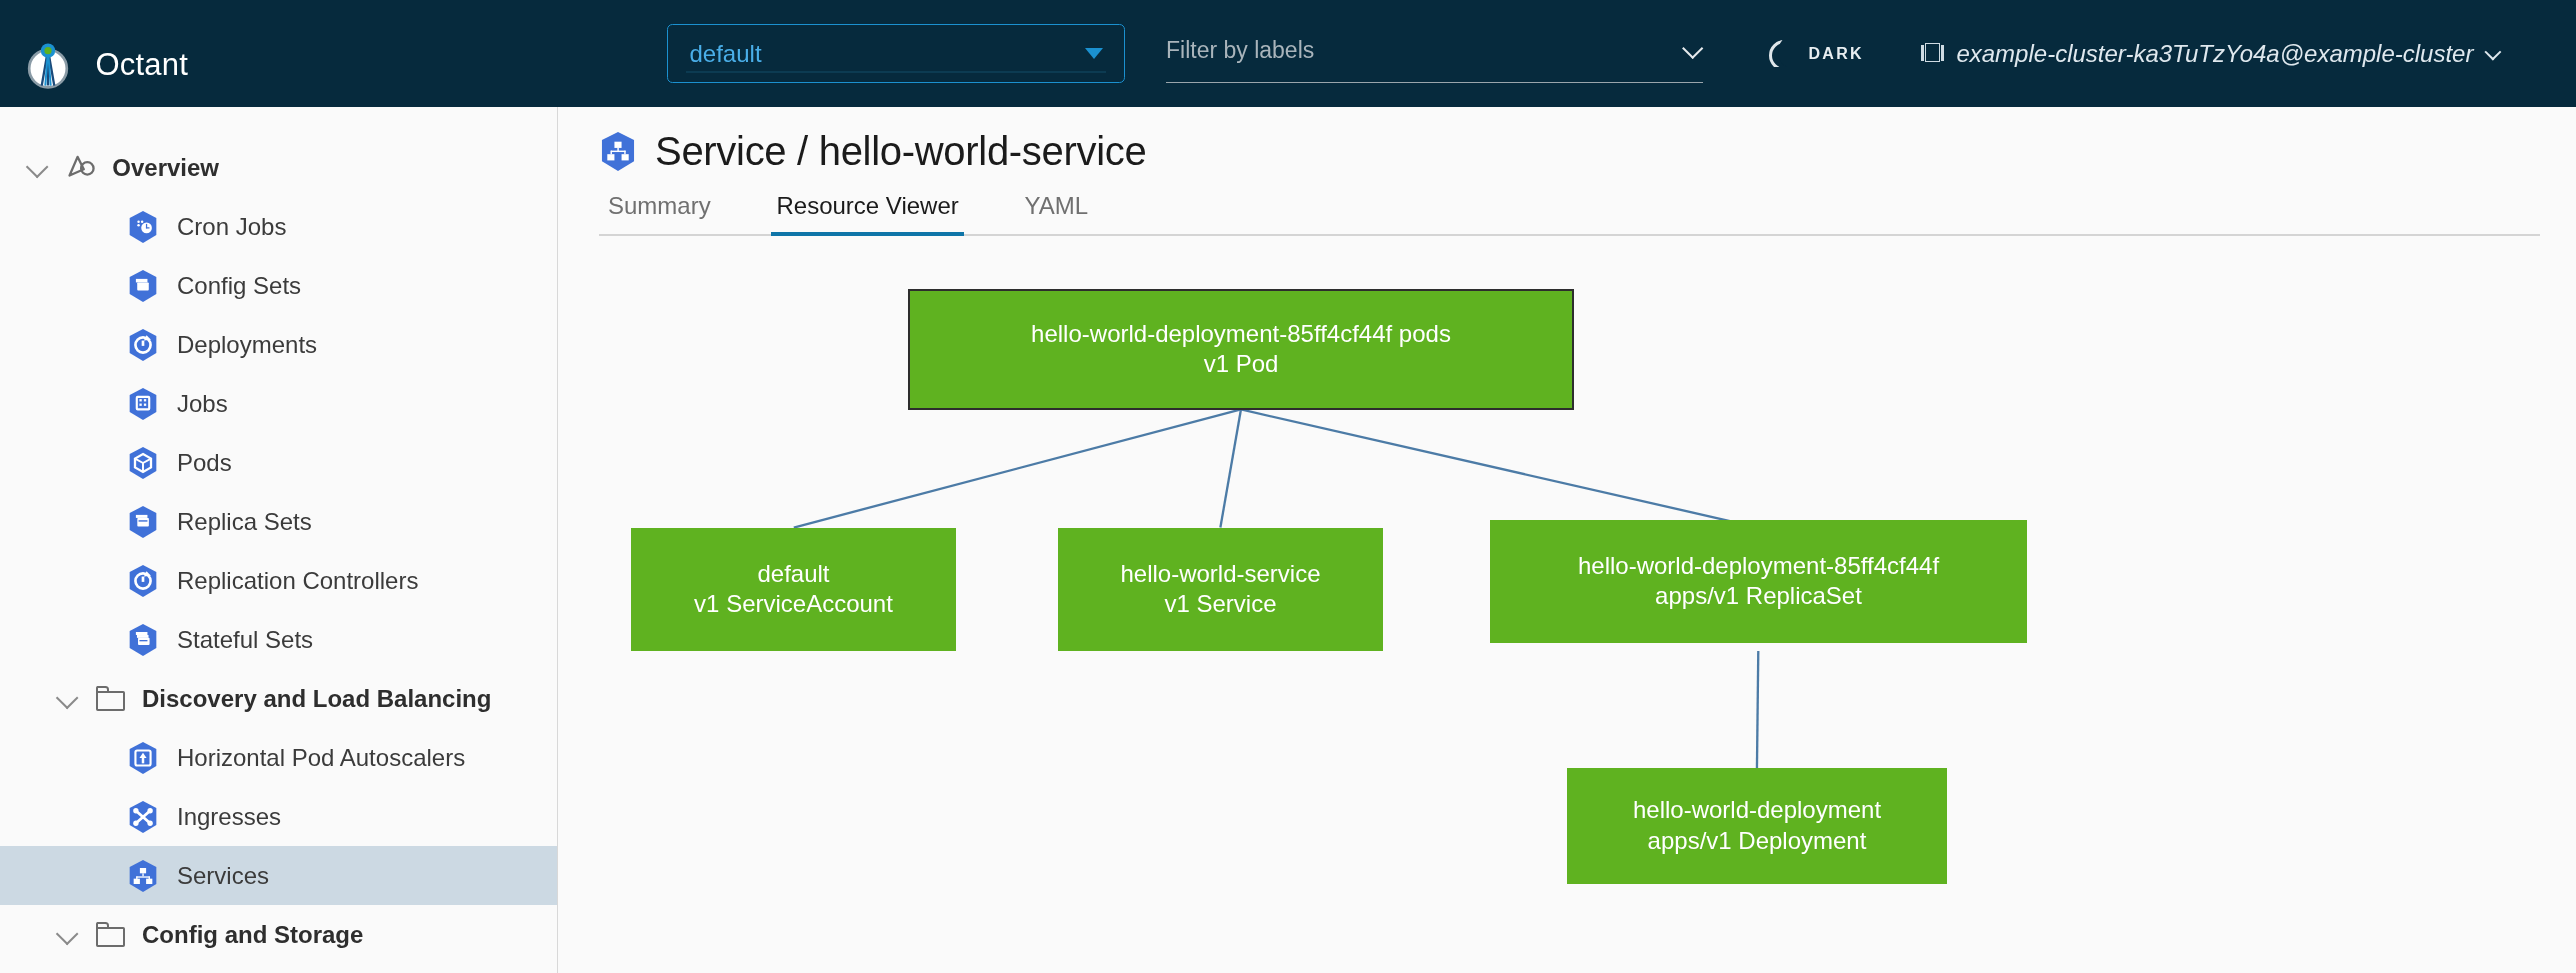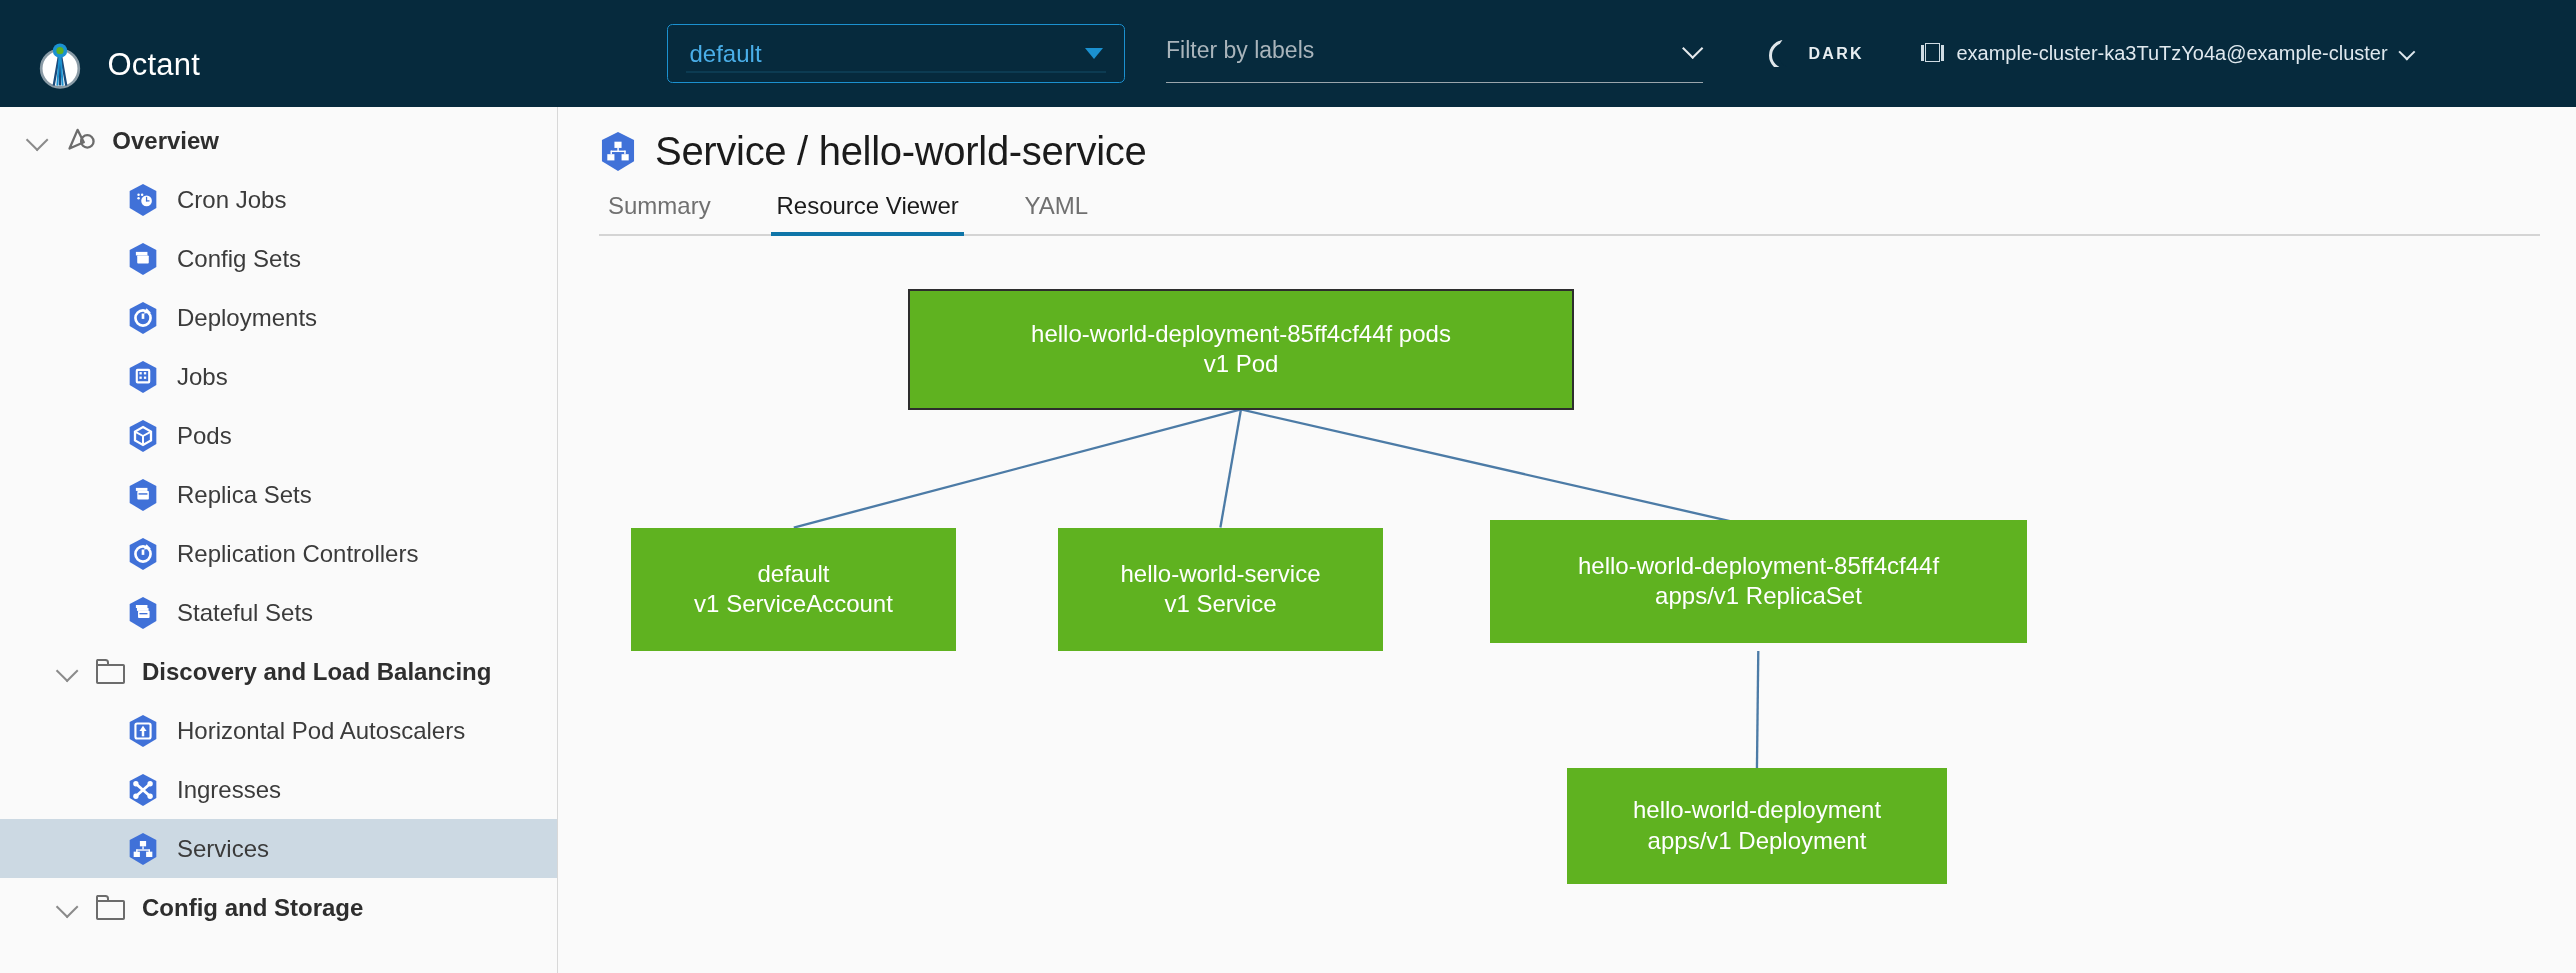--- a/index.html
+++ b/index.html
@@ -11,21 +11,21 @@
   }
   .app { width: 2576px; height: 973px; display: flex; flex-direction: column; }
 
   
   .topbar {
     height: 107px; flex: 0 0 107px;
     background: #062a3d;
     display: flex; align-items: center;
     position: relative;
   }
-  .brand { display: flex; align-items: center; padding-left: 34px; width: 553px; margin-top: 23px; }
+  .brand { display: flex; align-items: center; padding-left: 22px; width: 553px; margin-top: 23px; }
   .brand-logo { width: 52px; height: 52px; position: relative; flex: 0 0 52px; }
   .brand-name {
     color: #ffffff; font-size: 31px; letter-spacing: 0.2px;
     margin-left: 21.5px; font-weight: 400;
   }
 
   .ns-select {
     width: 458px; height: 59px; margin-left: 114px;
     border: 1.8px solid #1b91d0; border-radius: 5.4px;
     background: #062a3d;
@@ -86,40 +86,40 @@
   }
   .cluster-icon {
     width: 23px; height: 21.5px; position: relative; margin-right: 12.5px;
   }
   .cluster-icon .c-box {
     position:absolute; left:4.5px; top:0; width:14.3px; height:19.7px;
     border:1.8px solid #cfdbe3;
   }
   .cluster-icon .c-l { position:absolute; left:0; top:1.8px; width:2.7px; height:16px; background:#cfdbe3; }
   .cluster-icon .c-r { position:absolute; right:0; top:1.8px; width:2.7px; height:16px; background:#cfdbe3; }
-  .cluster-name { color:#dfe8ee; font-size: 20px; }
+  .cluster-name { color:#dfe8ee; font-size: 24px; font-style: italic; }
   .cluster-chev {
     width: 14.3px; height: 14.3px; margin-left: 12.5px; position: relative;
   }
   .cluster-chev:before {
     content:""; position:absolute; left:0.9px; top:0;
     width: 9.8px; height: 9.8px;
     border-right: 2.2px solid #dfe8ee; border-bottom: 2.2px solid #dfe8ee;
     transform: rotate(45deg);
   }
 
   
   .body { flex: 1; display: flex; min-height: 0; background:#fafafa; }
 
   
   .sidebar {
     width: 558px; flex: 0 0 558px;
     border-right: 1.8px solid #d8d8d8;
     background: #fafafa;
-    padding-top: 4px;
+    padding-top: 31px;
     overflow: hidden;
   }
   .nav-row {
     display:flex; align-items:center; height:59px; position:relative;
     cursor: pointer;
   }
   .nav-row.selected { background:#ccd9e3; }
   .nav-caret {
     width: 25px; height: 25px; position:relative; flex:0 0 25px;
   }

